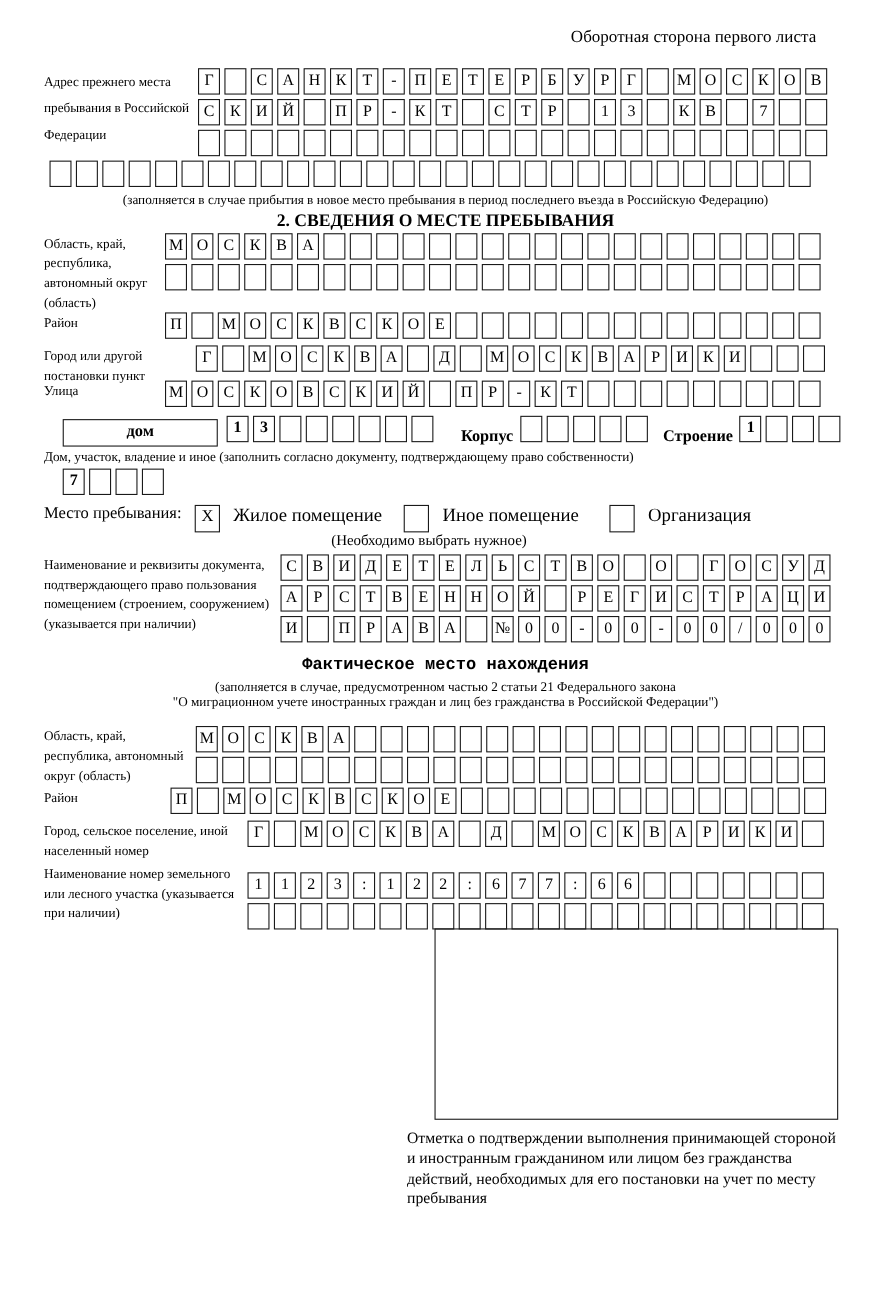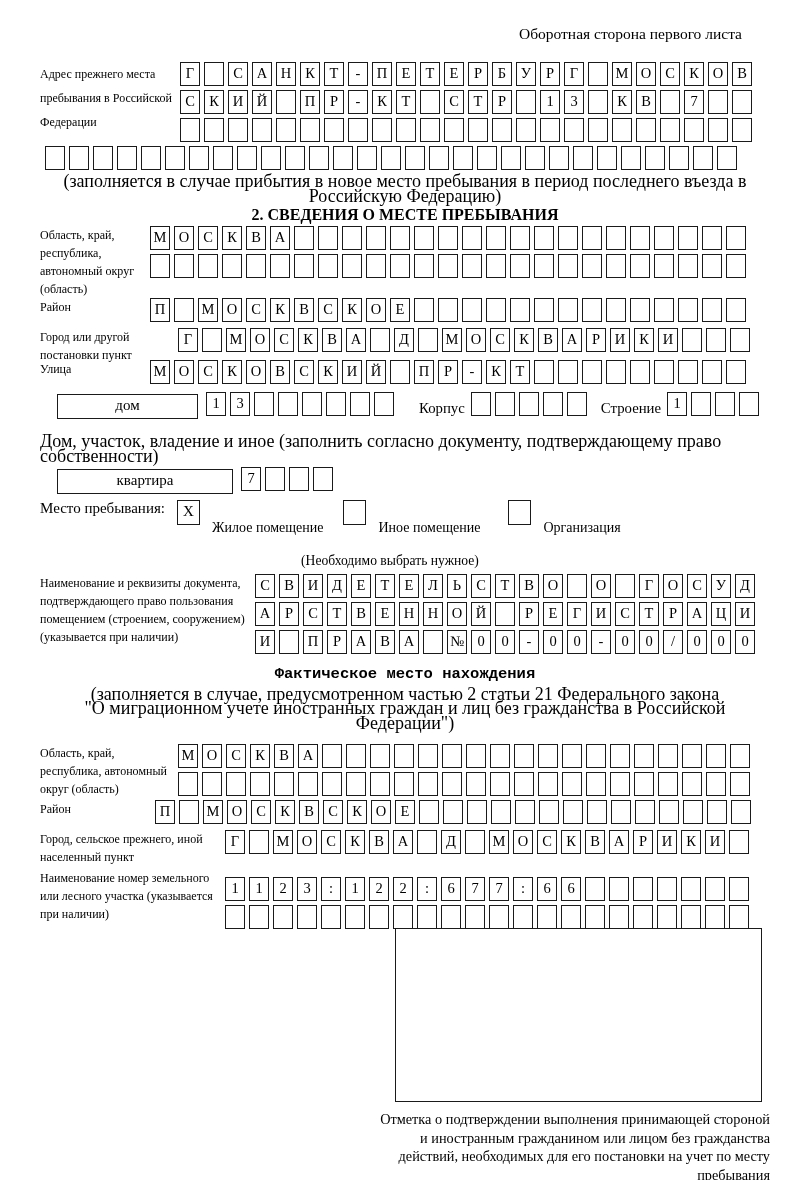--- a/index.html
+++ b/index.html
@@ -14,47 +14,47 @@
   .g138{grid-template-columns:138px 1fr;}
   .g215{grid-template-columns:215px 1fr;}
   .g115{grid-template-columns:115px 1fr;}
   .g185{grid-template-columns:185px 1fr;}
   .lab{font-size:12px;line-height:18px;padding-right:6px;}
   .lab-sp{line-height:24px;}
   .rows{min-width:0;}
   .cells{display:flex;gap:4px;margin-bottom:4px;}
   .cell{flex:0 0 20px;width:20px;height:24px;box-sizing:border-box;border:1.5px solid #1a1a1a;
         font-size:14.5px;line-height:21px;text-align:center;}
-  .note{font-size:18px;line-height:14.5px;}
+  .note{font-size:12px;line-height:14.5px;}
   .center{text-align:center;}
   .bold{font-weight:bold;}
   .s2title{font-size:16px;line-height:19px;margin-top:2px;}
   .subtitle{font-size:15.5px;line-height:19px;}
   .mt2{margin-top:2px;} .mt3{margin-top:3px;} .mt4{margin-top:4px;} .mt5{margin-top:5px;} .mt7{margin-top:7px;font-family:Liberation Mono, monospace;} .mt14{margin-top:14px;}
   .mt19{margin-top:19px;}
   .row4{margin-left:5px;}
-  .houserow{display:flex;align-items:center;margin-left:17px;}
+  .houserow{display:flex;align-items:flex-end;margin-left:17px;font-weight:bold;}
   .wbox{box-sizing:border-box;height:25px;border:1.5px solid #1a1a1a;text-align:center;
         font-size:15px;line-height:21px;margin-right:8px;flex:0 0 auto;}
   .dombox{width:141px;}
   .kvbox{width:176px;}
   .inlab{font-size:14.8px;line-height:18px;margin:3px 6px 0 25px;flex:0 0 auto;}
   .stayrow{display:flex;}
   .staylab{font-size:15px;margin-right:12px;}
-  .optlab{font-size:14px;margin-top:20px;}
+  .optlab{font-size:17px;}
   .chk{box-sizing:border-box;width:23px;height:25px;border:1.5px solid #1a1a1a;text-align:center;
        font-size:15px;line-height:21px;margin-right:12px;flex:0 0 auto;}
   .chk-gap1{margin-left:20px;} .chk-gap2{margin-left:28px;}
-  .choosenote{margin-left:140px;width:420px;text-align:center;margin-top:18px;font-size:13.6px;}
+  .choosenote{margin-left:140px;width:420px;text-align:center;margin-top:0;font-size:13.6px;}
   .cad-rows{margin-top:8px;}
   .stampbox{box-sizing:border-box;width:367px;height:174px;border:1.6px solid #1a1a1a;
             margin-left:355px;margin-top:-5px;}
-  .stampnote{width:400px;margin-left:330px;margin-top:8px;text-align:right;
+  .stampnote{width:400px;margin-left:330px;margin-top:8px;text-align:left;
              font-size:14.3px;line-height:18.5px;}
-  .lnote{line-height:14.5px;margin-top:14px;}
+  .lnote{line-height:14.5px;margin-top:2px;}
 </style>
 </head>
 <body>
 
 <div class="page">
 
   <div class="hdr">Оборотная сторона первого листа</div>
 
   <div class="block g140 mt19">
     <div class="lab lab-sp">Адрес прежнего места пребывания в Российской Федерации</div>
@@ -356,21 +356,20 @@
     <div class="cells">
         <span class="cell">1</span>
         <span class="cell"></span>
         <span class="cell"></span>
         <span class="cell"></span>
       </div>
   </div>
   <div class="note lnote">Дом, участок, владение и иное (заполнить согласно документу, подтверждающему право собственности)</div>
 
   <div class="houserow mt4">
-    <div class="wbox kvbox">квартира</div>
     <div class="cells">
         <span class="cell">7</span>
         <span class="cell"></span>
         <span class="cell"></span>
         <span class="cell"></span>
       </div>
   </div>
 
   <div class="stayrow mt5">
     <span class="staylab">Место пребывания:</span>
@@ -547,21 +546,21 @@
           <span class="cell"></span>
           <span class="cell"></span>
           <span class="cell"></span>
           <span class="cell"></span>
           <span class="cell"></span>
         </div>
       </div>
   </div>
 
   <div class="block g185 mt2">
-    <div class="lab">Город, сельское прежнего, иной населенный пункт</div>
+    <div class="lab">Город, сельское поселение, иной населенный номер</div>
     <div class="rows">
         <div class="cells">
           <span class="cell">Г</span>
           <span class="cell"></span>
           <span class="cell">М</span>
           <span class="cell">О</span>
           <span class="cell">С</span>
           <span class="cell">К</span>
           <span class="cell">В</span>
           <span class="cell">А</span>

